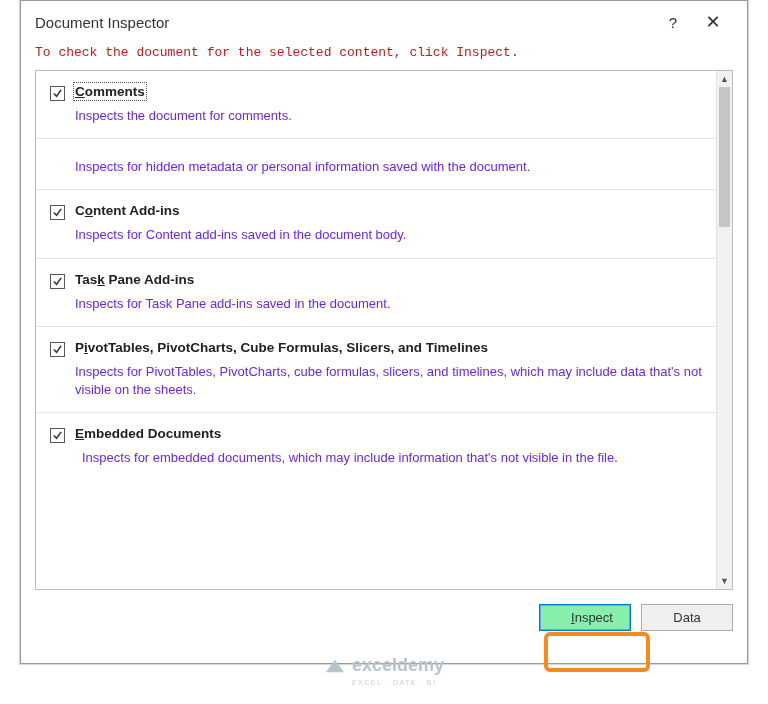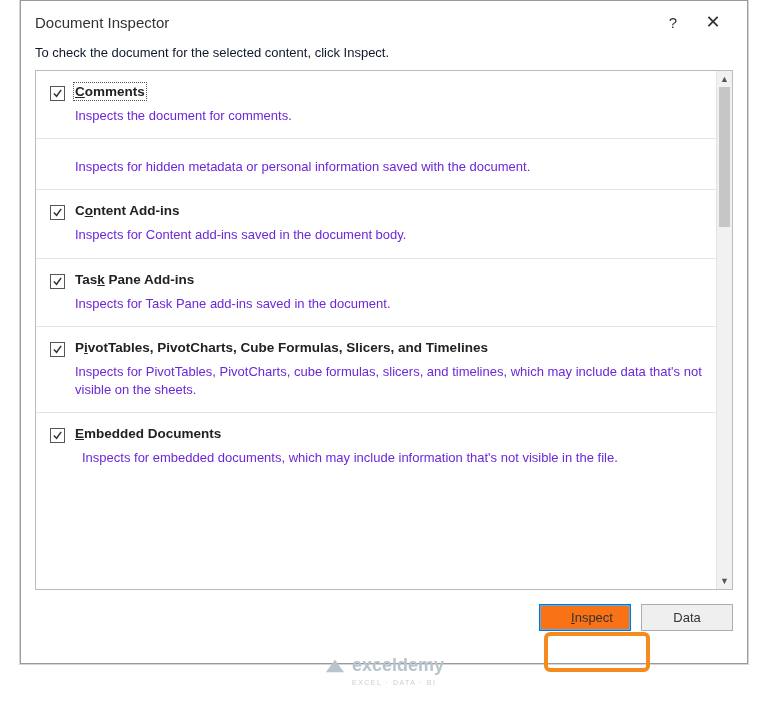--- a/index.html
+++ b/index.html
@@ -38,21 +38,22 @@
       width: 40px;
       text-align: center;
       font-size: 15px;
       color: #333;
       cursor: default;
     }
     .titlebar .close { font-size: 18px; font-weight: 300; }
     .instruction {
       padding: 4px 20px 10px 14px;
       font-size: 13px;
-      color: #0f172a;
+      color: #b91c1c;
+      font-family: Liberation Mono, monospace;
     }
     .list-wrap {
       margin: 0 14px;
       border: 1px solid #bcbcbc;
       height: 520px;
       position: relative;
       overflow: hidden;
       display: flex;
     }
     .list-scroll {
@@ -139,21 +140,21 @@
       border: 1px solid #adadad;
       font-size: 13px;
       display: flex;
       align-items: center;
       justify-content: center;
       cursor: default;
     }
     .btn.default {
       border: 1px solid #0078d7;
       box-shadow: inset 0 0 0 1px #62a9e8;
-      background: #f97316;
+      background: #86efac;
       padding-left: 14px;
     }
     .highlight-ring {
       position: absolute;
       border: 4px solid #f58b1f;
       border-radius: 6px;
       right: 118px;
       bottom: 32px;
       width: 106px;
       height: 40px;

